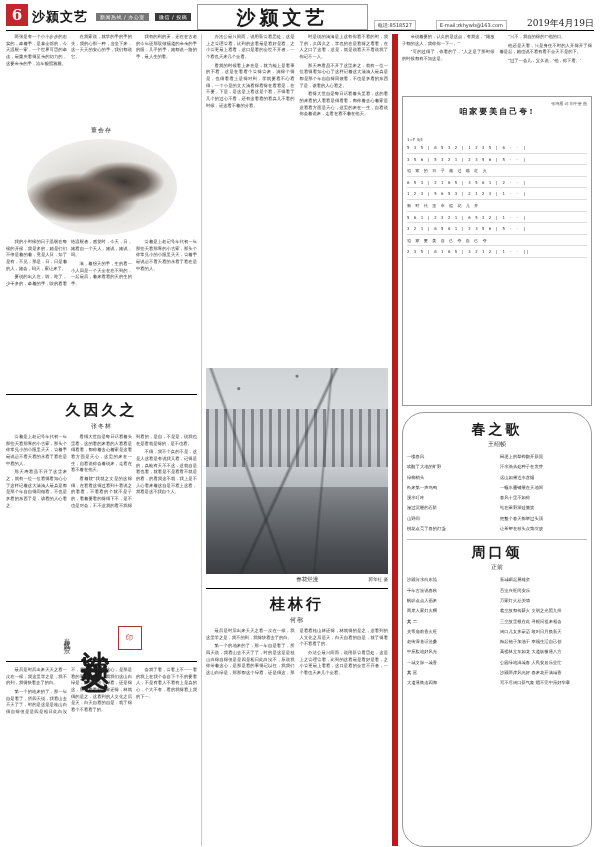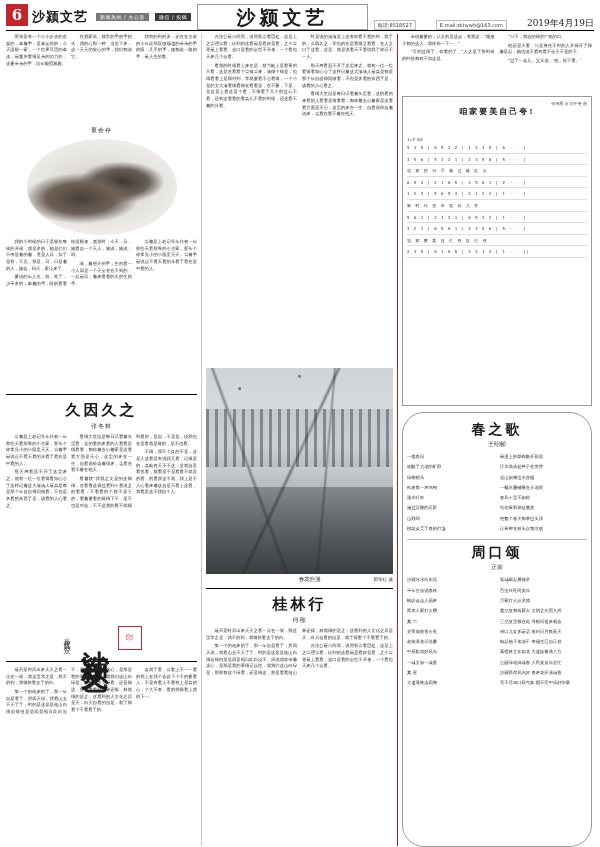--- a/index.html
+++ b/index.html
@@ -36,21 +36,21 @@
     border:1px solid #999;margin:0 6px;padding:1px 0;line-height:22px;
   }
   .mast-right{display:flex;align-items:flex-end;gap:20px;font-size:5px;color:#333;}
   .mast-right .box{border:1px solid #bbb;padding:1px 3px;}
   .mast-date{font-size:9px;color:#222;font-family:"DejaVu Serif","Liberation Serif",serif;white-space:nowrap;}
 
   
   .cols{display:flex;height:812px;margin-top:3px;}
   .col{box-sizing:border-box;}
   .col-a{width:196px;padding-right:4px;border-right:1px solid #c9c9c9;}
-  .col-b{width:196px;padding:0 4px;border-right:1px solid #b91c1c;}
+  .col-b{width:196px;padding:0 4px;border-right:6px solid #b91c1c;}
   .col-c{width:194px;padding-left:4px;}
 
   .art-title{
     text-align:center;font-family:"DejaVu Serif","Liberation Serif",serif;
     font-weight:bold;letter-spacing:3px;
   }
   .t-xl{font-size:21px;margin:6px 0 2px;}
   .t-lg{font-size:15px;margin:6px 0 2px;}
   .byline{text-align:center;font-size:6px;color:#333;margin-bottom:3px;letter-spacing:1px;}
 

